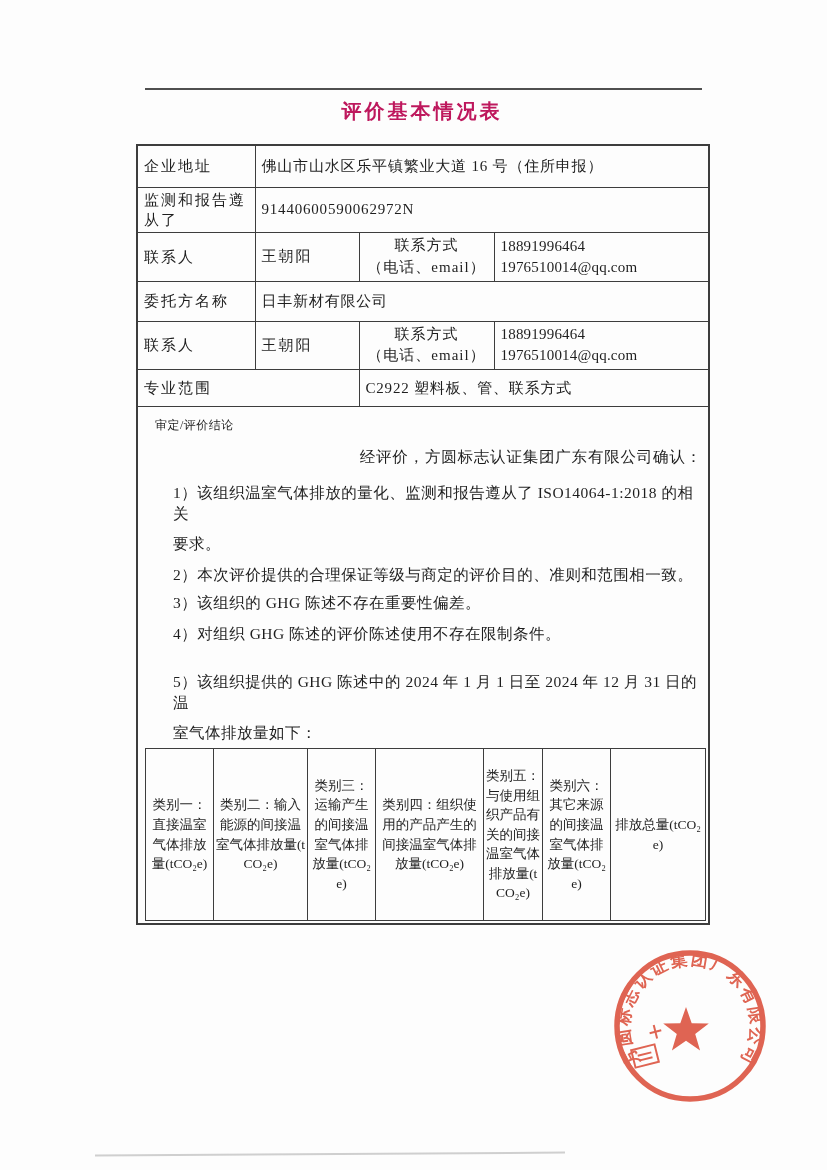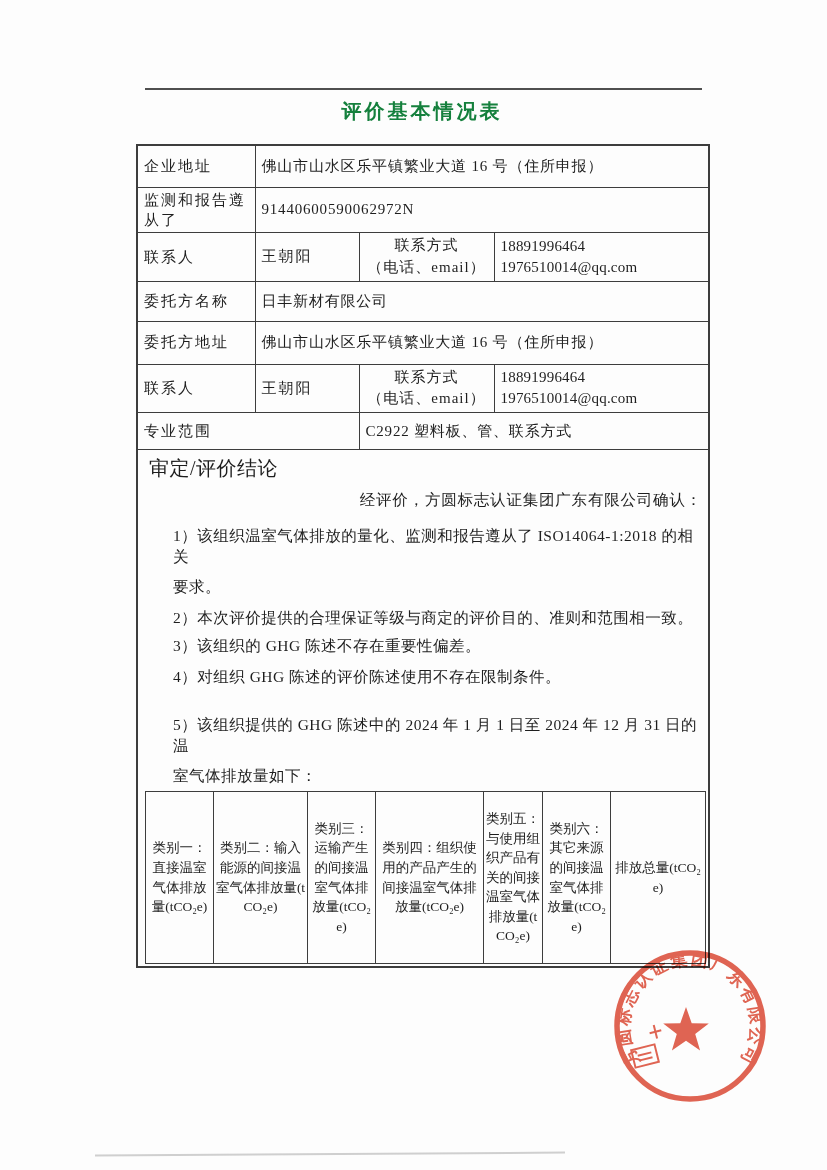--- a/index.html
+++ b/index.html
@@ -4,38 +4,38 @@
 <style>
   html,body { margin:0; padding:0; background:#ffffff; }
   .page {
     position:relative; width:827px; height:1170px; margin:0 auto;
     background:#fdfdfd; overflow:hidden;
     font-family:"Liberation Serif","DejaVu Serif",serif; color:#222;
   }
   .header-rule { position:absolute; left:145px; top:88px; width:557px; height:2px; background:#4f4f4f; }
   .doc-title {
     position:absolute; left:136px; top:98px; width:572px; text-align:center;
-    font-size:20px; font-weight:bold; letter-spacing:3px; color:#15803d;font-family:Liberation Serif, serif;
+    font-size:20px; font-weight:bold; letter-spacing:3px; color:#be185d;font-family:Liberation Serif, serif;
   }
   table.info-table {
     position:absolute; left:136px; top:144px; width:572px;
     border-collapse:collapse; table-layout:fixed;
     border:2px solid #3d3d3d;
   }
   table.info-table td {
     border:1.6px solid #3d3d3d; font-size:15px; color:#1e1e1e;
     padding:2px 6px; vertical-align:middle; overflow:hidden;
   }
   td.lbl { letter-spacing:2px; font-size:14.5px; padding-left:8px; line-height:1.35; }
   td.val { letter-spacing:0.8px; font-size:15.5px; padding-left:12px; }
   td.person { text-align:left; letter-spacing:2px; }
   td.contact { text-align:center; letter-spacing:1px; font-size:15px; line-height:1.45; padding:2px 2px; }
   td.phone { font-size:14.5px; line-height:1.4; letter-spacing:0.2px; padding-left:8px; }
   td.concl-cell { vertical-align:top; padding:0 4px 2px 0; }
-  .concl-heading { margin:6px 0 0 5px; font-size:20px; line-height:21px; letter-spacing:0.5px; }
+  .concl-heading { margin:6px 0 0 11px; font-size:12px; line-height:21px; letter-spacing:0.5px; }
   .concl-intro   { margin:10px 0 0 5px; font-size:15.5px; line-height:21px; letter-spacing:0.8px;text-align:right; }
   .concl-line    { margin-left:29px; font-size:15.5px; line-height:21px; letter-spacing:0.5px; }
   .mt15{margin-top:15px;} .mt9{margin-top:9px;} .mt10{margin-top:10px;}
   .mt7{margin-top:7px;} .mt11{margin-top:27px;}
   table.emission {
     margin:5px 0 0 1px; width:560px; border-collapse:collapse; table-layout:fixed;
     border:1.8px solid #3d3d3d;
   }
   table.emission th, table.emission td { border:1.6px solid #3d3d3d; }
   table.emission th {
@@ -88,24 +88,20 @@
         <div>（电话、email）</div>
       </td>
       <td class="phone">
         <div>18891996464</div>
         <div>1976510014@qq.com</div>
       </td>
     </tr>
     <tr style="height:40px">
       <td class="lbl">委托方名称</td>
       <td class="val" colspan="3">日丰新材有限公司</td>
-    </tr>
-    <tr style="height:43px">
-      <td class="lbl">委托方地址</td>
-      <td class="val" colspan="3">佛山市山水区乐平镇繁业大道 16 号（住所申报）</td>
     </tr>
     <tr style="height:45px">
       <td class="lbl">联系人</td>
       <td class="person">王朝阳</td>
       <td class="contact">
         <div>联系方式</div>
         <div>（电话、email）</div>
       </td>
       <td class="phone">
         <div>18891996464</div>

